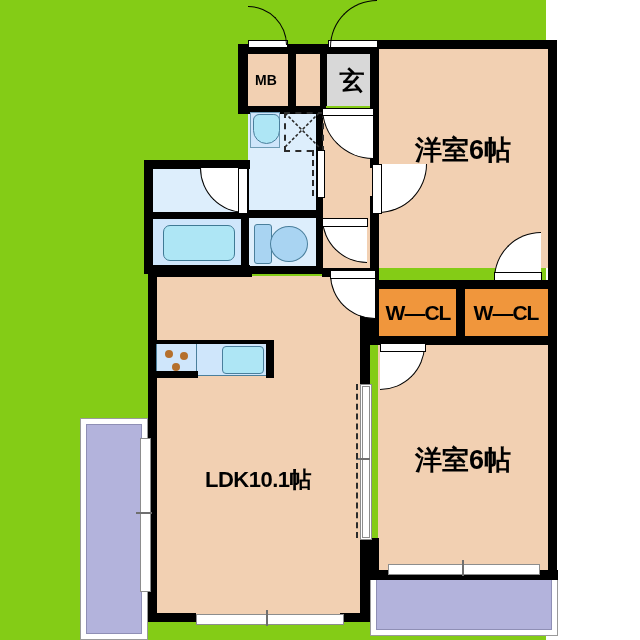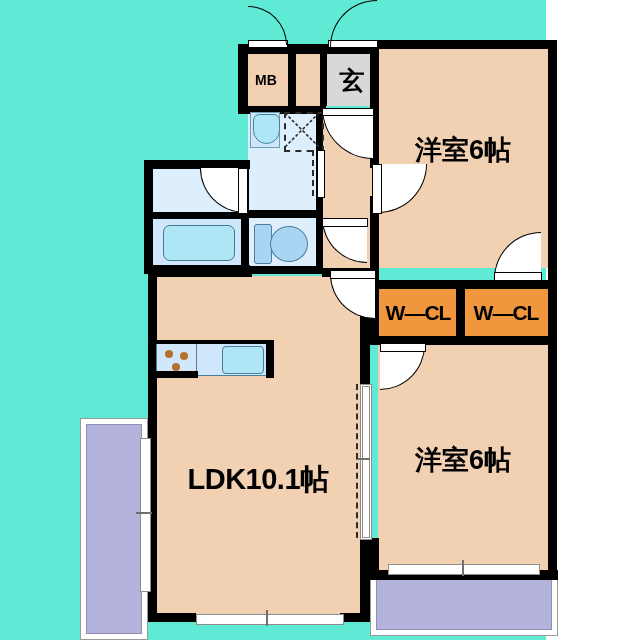--- a/index.html
+++ b/index.html
@@ -1,38 +1,38 @@
 <!DOCTYPE html>
 <html><head>
 <meta charset="utf-8">
 <style>
   html,body{margin:0;padding:0;background:#ffffff;}
   body{width:640px;height:640px;overflow:hidden;
        font-family:"Liberation Sans","DejaVu Sans",sans-serif;}
-  #plan{position:relative;width:546px;height:640px;background:#5eead4;}
+  #plan{position:relative;width:546px;height:640px;background:#84cc16;}
   .abs{position:absolute;box-sizing:border-box;}
 
   
   .room     {background:#f2d0b2;}
   .wet      {background:#ddeefc;}
   .wetdark  {background:#cfe6fb;}
   .tub      {background:#aee6f5;}
   .entry    {background:#d8d8d8;}
   .mb       {background:#f2d0b2;}
   .closet   {background:#f0963c;}
   .balcony  {background:#b3b3dc;}
 
   
   .wall {background:#000000;}
 
   
   .lbl{position:absolute;color:#000;font-weight:bold;white-space:nowrap;
        display:flex;align-items:center;justify-content:center;}
   .lbl-room{font-size:27px;letter-spacing:0px;}
-  .lbl-ldk{font-size:29px;letter-spacing:-0.5px;}
+  .lbl-ldk{font-size:22px;letter-spacing:-0.5px;}
   .lbl-cl{font-size:21px;letter-spacing:-1px;}
   .lbl-mb{font-size:14px;}
   .lbl-gen{font-size:25px;}
 
   
   .swing{position:absolute;background:#ffffff;border:1.6px solid #000;}
   .sw-br{border-radius:0 0 100% 0;border-top:none;border-left:none;}
   .sw-bl{border-radius:0 0 0 100%;border-top:none;border-right:none;}
   .sw-tr{border-radius:0 100% 0 0;border-bottom:none;border-left:none;}
   .sw-tl{border-radius:100% 0 0 0;border-bottom:none;border-right:none;}

